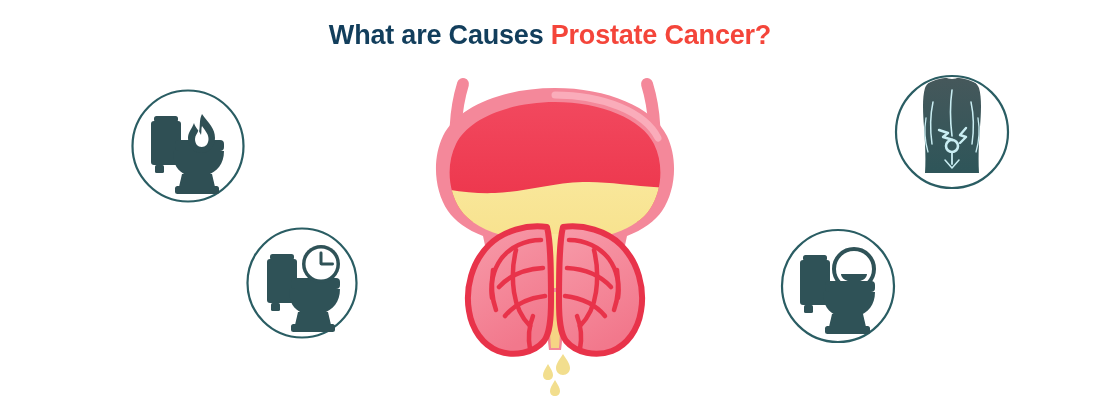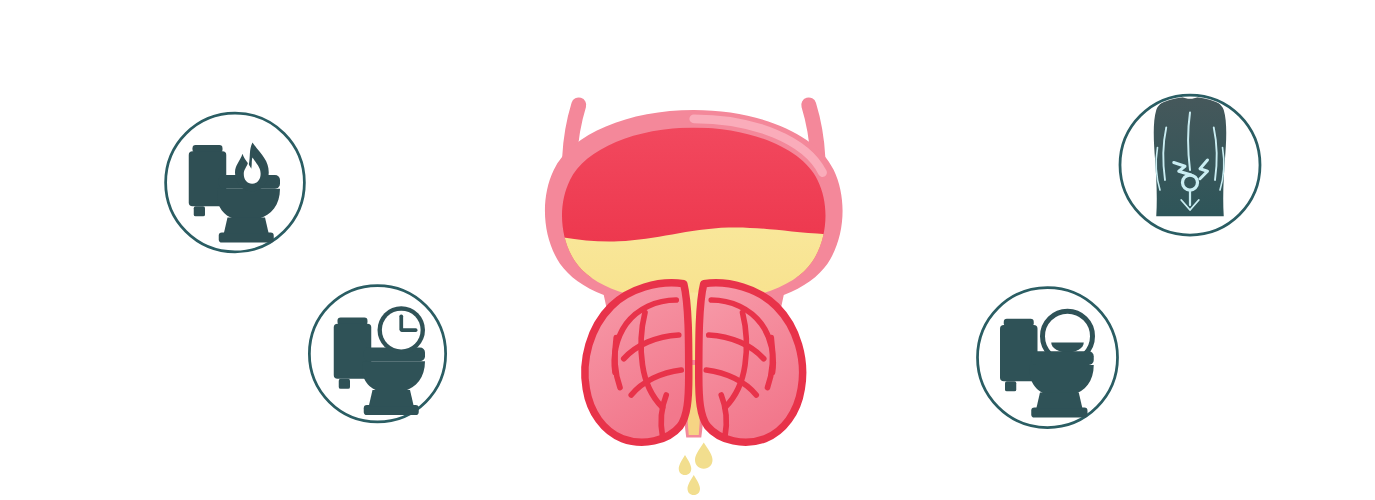--- a/index.html
+++ b/index.html
@@ -60,20 +60,25 @@
     width: 280px;
     height: 338px;
   }
   .anatomy svg { display: block; width: 100%; height: 100%; }
 </style>
 </head>
 <body>
 
 <div id="stage">
 
+  <div class="title-wrap">
+    <span class="title-text">
+      <span class="title-part-dark">What are Causes </span><span class="title-part-red">Prostate Cancer?</span>
+    </span>
+  </div>
 
   <div class="icon-badge" style="left:130px; top:88px; width:116px; height:116px;">
     <svg viewBox="0 0 116 116">
       <circle cx="58" cy="58" r="55.5" fill="#ffffff" stroke="#2A5D63" stroke-width="2.2"></circle>
       <g fill="#2F4F54">
 
         <rect x="24" y="28" width="24" height="6" rx="2.5"></rect>
         <rect x="21" y="33" width="30" height="44" rx="3"></rect>
         <rect x="25" y="77" width="9" height="8" rx="1.5"></rect>
 

